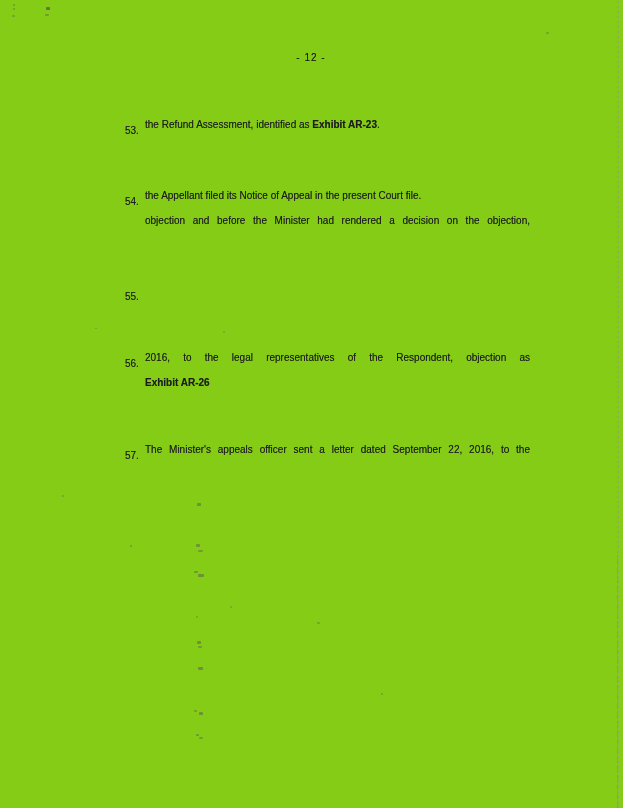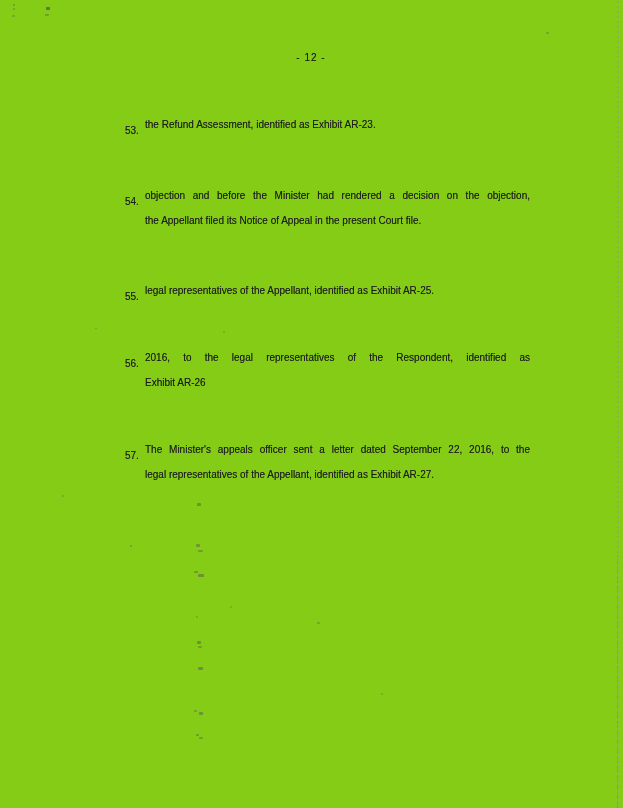--- a/index.html
+++ b/index.html
@@ -25,21 +25,21 @@
     white-space:nowrap;
   }
   .hmark{display:inline-block;width:18px;}
   .para{
     position:absolute;left:145px;width:385px;
     text-shadow:0 0 .4px rgba(30,30,30,.55);
   }
   .pnum{position:absolute;left:-20px;top:6px;line-height:25px;}
   .line{line-height:25px;}
   .line.just{text-align:justify;text-align-last:justify;}
-  .b{font-weight:normal;}
+  .b{font-weight:bold;}
   .edge-band{
     position:absolute;top:0;right:2px;width:4px;height:808px;
     background-image:
       repeating-linear-gradient(0deg, rgba(150,150,150,.55) 0 2px, transparent 2px 5px),
       repeating-linear-gradient(0deg, rgba(170,170,170,.35) 0 1px, transparent 1px 3px);
     background-position:0 0,2px 1px;
     background-size:2px 100%,1px 100%;
     background-repeat:repeat-y;
   }
   .edge-line{
@@ -56,36 +56,34 @@
   <div class="pagenum">- 12 -</div>
 
 
   <div id="paragraph-list">
       <div class="para" style="top: 112px;">
         <span class="pnum">53.</span>
         <div class="line"><span>the Refund Assessment, identified as </span><span class="b">Exhibit AR-23</span><span>.</span></div>
       </div>
       <div class="para" style="top: 183px;">
         <span class="pnum">54.</span>
+        <div class="line"><span>the Appellant filed its Notice of Appeal in the present Court file.</span></div>
         <div class="line just"><span>objection and before the Minister had rendered a decision on the objection,</span></div>
-        <div class="line"><span>the Appellant filed its Notice of Appeal in the present Court file.</span></div>
       </div>
       <div class="para" style="top: 278px;">
         <span class="pnum">55.</span>
-        <div class="line"><span>legal representatives of the Appellant, identified as </span><span class="b">Exhibit AR-25</span><span>.</span></div>
       </div>
       <div class="para" style="top: 345px;">
         <span class="pnum">56.</span>
-        <div class="line just"><span>2016, to the legal representatives of the Respondent, identified as</span></div>
+        <div class="line just"><span>2016, to the legal representatives of the Respondent, objection as</span></div>
         <div class="line"><span class="b">Exhibit AR-26</span></div>
       </div>
       <div class="para" style="top: 437px;">
         <span class="pnum">57.</span>
         <div class="line just"><span>The Minister's appeals officer sent a letter dated September 22, 2016, to the</span></div>
-        <div class="line"><span>legal representatives of the Appellant, identified as </span><span class="b">Exhibit AR-27</span><span>.</span></div>
       </div>
     </div>
 
   <div class="edge-band"></div>
   <div class="edge-line"></div>
 
   <div class="speck" style="left:13px;top:4px;width:2px;height:2px;opacity:.45"></div>
   <div class="speck" style="left:13px;top:8px;width:2px;height:2px;opacity:.4"></div>
   <div class="speck" style="left:12px;top:15px;width:3px;height:2px;opacity:.35"></div>
   <div class="speck" style="left:46px;top:7px;width:4px;height:3px;opacity:.75"></div>

